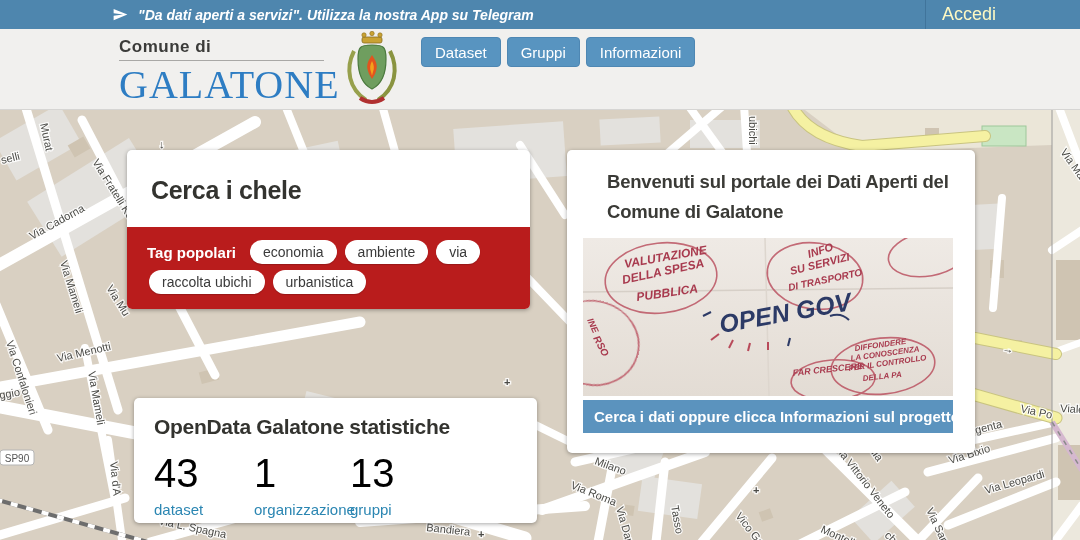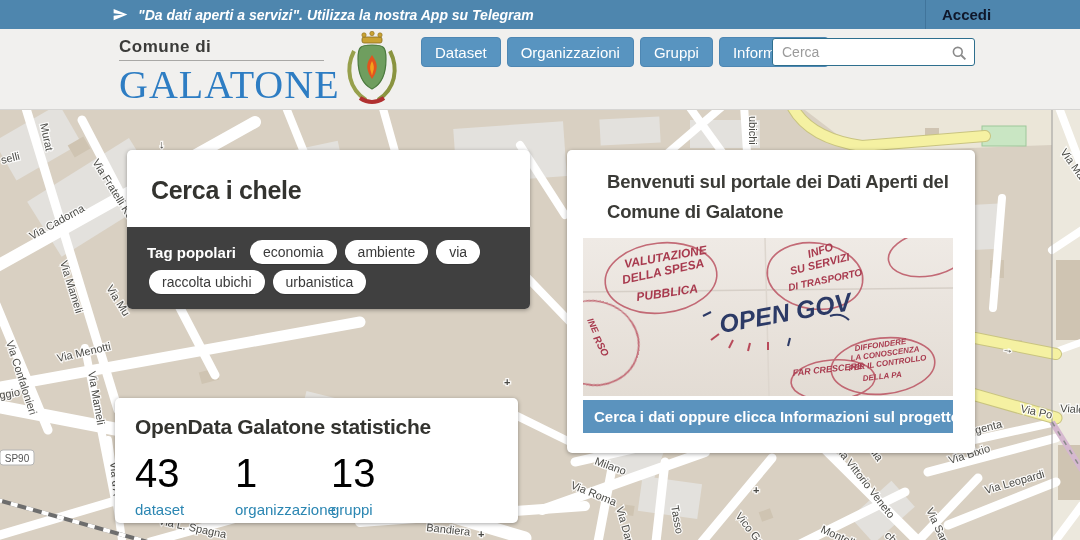--- a/index.html
+++ b/index.html
@@ -5,21 +5,21 @@
   * { margin:0; padding:0; box-sizing:border-box; }
   html,body { width:1080px; height:540px; overflow:hidden; font-family:"Liberation Sans",sans-serif; background:#e8e4dc; }
   .stage { position:relative; width:1080px; height:540px; overflow:hidden; }
 
   
   .topbar { position:absolute; top:0; left:0; width:1080px; height:29px; background:#4e86ae; z-index:40; }
   .topbar-msg { position:absolute; left:112px; top:0; height:29px; display:flex; align-items:center; gap:9px;
                 color:#fff; font-size:14px; font-style:italic; font-weight:bold; cursor:pointer; }
   .topbar-right { position:absolute; right:0; top:0; width:155px; height:29px; border-left:1px solid #40749b;
                   display:flex; align-items:center; padding-left:16px; }
-  .topbar-login { color:#0f172a; font-size:15px; font-weight:bold; cursor:pointer; }
+  .topbar-login { color:#fef9c3; font-size:18px; font-weight:normal; cursor:pointer; }
 
   
   .header { position:absolute; top:29px; left:0; width:1080px; height:81px; background:#f1f0ee;
             border-bottom:1px solid #d6d5d3; z-index:40; }
   .brand { position:absolute; left:119px; top:8px; cursor:pointer; }
   .brand-pre { font-size:17px; font-weight:bold; color:#3b3b39; letter-spacing:.5px; }
   .brand-line { width:205px; height:1px; background:#a9a8a6; margin-top:3px; }
   .brand-name { font-family:"Liberation Serif",serif; font-size:40px; line-height:.92; color:#2e7dc3; letter-spacing:1px; margin-top:6px; }
   .crest { position:absolute; left:340px; top:2px; width:64px; height:77px; }
   .nav { position:absolute; left:421px; top:8px; display:flex; gap:6px; }
@@ -39,26 +39,26 @@
 
   
   .card { position:absolute; background:#fff; border-radius:5px; box-shadow:0 1px 4px rgba(0,0,0,.35); z-index:20; }
   .search-card { left:127px; top:150px; width:403px; }
   .search-card-body { padding:26px 24px 22px; }
   .card-title { font-size:25px; font-weight:bold; color:#33332f; letter-spacing:-.3px; }
   .big-input { position:relative; margin-top:17px; height:48px; border:1px solid #31708f; border-radius:3px; background:#fff; }
   .big-input input { width:100%; height:100%; border:0; outline:0; padding:0 48px 0 14px; font-size:18px; color:#444; font-family:inherit; }
   .big-input input::placeholder { color:#9a9a9a; }
   .big-input .mag { position:absolute; right:11px; top:11px; }
-  .tagstrip { background:#404040; border-radius:0 0 5px 5px; padding:10px 18px 12px; display:flex; flex-wrap:wrap; align-items:center; }
+  .tagstrip { background:#b91c1c; border-radius:0 0 5px 5px; padding:10px 18px 12px; display:flex; flex-wrap:wrap; align-items:center; }
   .tagstrip-label { color:#fff; font-size:15px; font-weight:bold; margin:3px 10px 3px 2px; }
   .tag-pill { background:#fff; color:#3a3a3a; font-size:14px; padding:4px 13px; border-radius:13px;
               margin:3px 4px; cursor:pointer; box-shadow:0 1px 1px rgba(0,0,0,.18); white-space:nowrap; }
 
-  .stats-card { left:115px; top:398px; width:403px; height:125px; padding:17px 20px; }
+  .stats-card { left:134px; top:398px; width:403px; height:125px; padding:17px 20px; }
   .stats-title { font-size:21px; font-weight:bold; color:#33332f; letter-spacing:-.3px; }
   .stats-row { display:flex; margin-top:14px; }
   .stat-col { display:flex; flex-direction:column; }
   .stat-col.c1 { width:100px; } .stat-col.c2 { width:96px; margin-right:0; }
   .stat-value { font-size:40px; line-height:1; color:#000000; }
   .stat-label { font-size:15px; color:#2b86b2; margin-top:8px; cursor:pointer; }
 
   .welcome-card { left:567px; top:150px; width:408px; height:303px; padding:17px 16px; }
   .welcome-title { font-size:18.5px; font-weight:bold; color:#3a3a36; line-height:1.6; letter-spacing:-.2px; width:372px;margin-left:24px; }
   .welcome-img { margin-top:12px; width:370px; }
@@ -249,32 +249,24 @@
         <path d="M50,20 C59,38 55,58 38,69" stroke="#8a9440" stroke-width="4" fill="none"></path>
       </g>
       <path d="M32,14 C20,14 18,16 18,28 C18,46 24,54 32,58 C40,54 46,46 46,28 C46,16 44,14 32,14 Z" fill="#6f9e5f" stroke="#4c7a3f" stroke-width="1.2"></path>
       <path d="M32,24 C28,30 26,34 28,40 C29,44 31,46 32,48 C33,46 35,44 36,40 C38,34 36,30 32,24 Z" fill="#e2541e"></path>
       <path d="M32,30 C30,34 29.5,37 31,41 C31.5,43 32,44 32,45 C32,44 32.5,43 33,41 C34.5,37 34,34 32,30 Z" fill="#f4a11c"></path>
       <path d="M20,67 Q32,75 44,67" stroke="#b03030" stroke-width="4" fill="none"></path>
     </svg>
 
     <div class="nav">
       <div class="nav-btn">Dataset</div>
-      <div class="nav-btn">Organizzazioni</div>
       <div class="nav-btn">Gruppi</div>
       <div class="nav-btn">Informazioni</div>
     </div>
 
-    <div class="hsearch">
-      <input type="text" placeholder="Cerca" style="">
-      <svg class="mag" width="16" height="16" viewBox="0 0 20 20">
-        <circle cx="8.5" cy="8.5" r="5.5" fill="none" stroke="#8a8a8a" stroke-width="2"></circle>
-        <line x1="12.8" y1="12.8" x2="18" y2="18" stroke="#8a8a8a" stroke-width="2.4"></line>
-      </svg>
-    </div>
   </div>
 
   <div class="card search-card">
     <div class="search-card-body">
       <div class="card-title">Cerca i chele</div>
     </div>
     <div class="tagstrip">
       <span class="tagstrip-label">Tag popolari</span>
       <span class="tag-pill">economia</span>
       <span class="tag-pill">ambiente</span>

